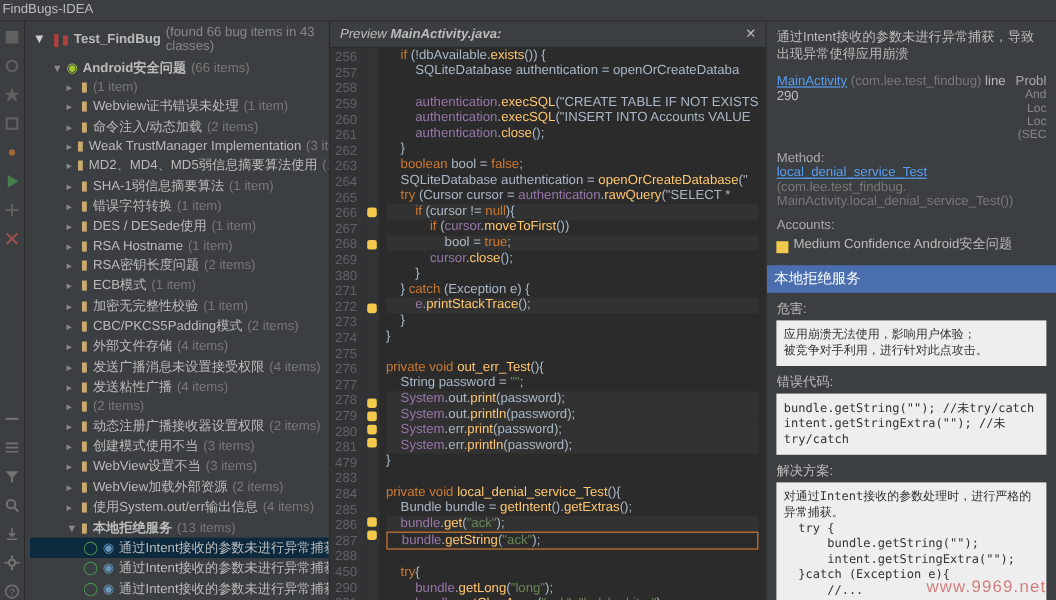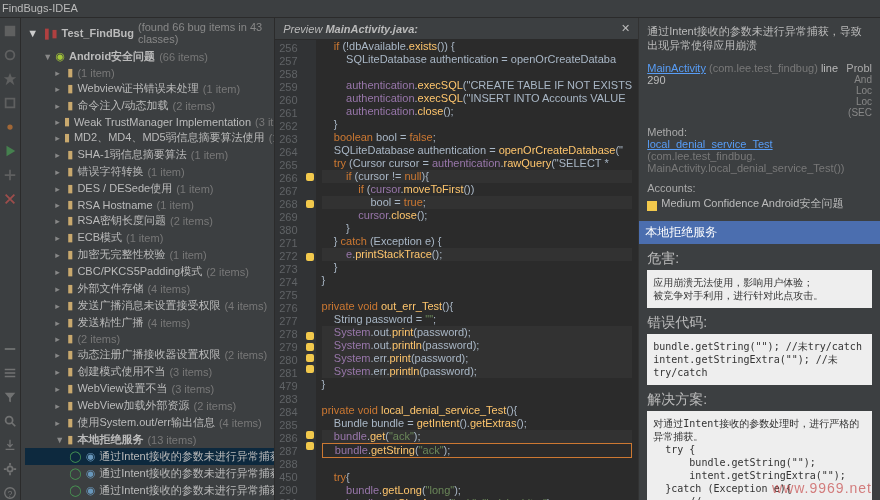--- a/index.html
+++ b/index.html
@@ -38,21 +38,21 @@
 .fld { color: #9876aa; }
 .hl { background: #323232; }
 .sel { border: 1px solid #cc7832; }
 .details-panel { width: 248px; background: #3c3f41; color: #bbb; padding: 6px 8px; overflow: hidden; }
 .d-hint { color: #bbb; font-size: 11px; line-height: 14px; margin-bottom: 10px; }
 .d-lbl { color: #aaa; font-size: 11px; }
 .d-link { color: #589df6; text-decoration: underline; cursor: pointer; }
 .d-prio { display: flex; align-items: flex-end; gap: 4px; margin-top: 2px; }
 .prio-box { width: 10px; height: 10px; background: #f2c94c; }
 .section-title { background: #4b6eaf; color: #fff; padding: 3px 6px; margin: 10px -8px 6px -8px; font-size: 12px; }
-.d-sub { color: #bbb; margin: 6px 0 2px 0; font-size: 14px; }
+.d-sub { color: #bbb; margin: 6px 0 2px 0; font-size: 11px; }
 .code-box { background: #eee; color: #333; padding: 6px; font-family: Consolas, monospace; font-size: 10px; line-height: 13px; white-space: pre-wrap; }
 .watermark { position: absolute; right: 8px; bottom: 4px; color: #c03030; font-size: 14px; opacity: .6; letter-spacing: 1px; }
 .tree-node.sel-row { background: #0d293e; }
 </style>
 </head>
 <body>
 
 <div class="titlebar">FindBugs-IDEA</div>
 
 <div class="main">

